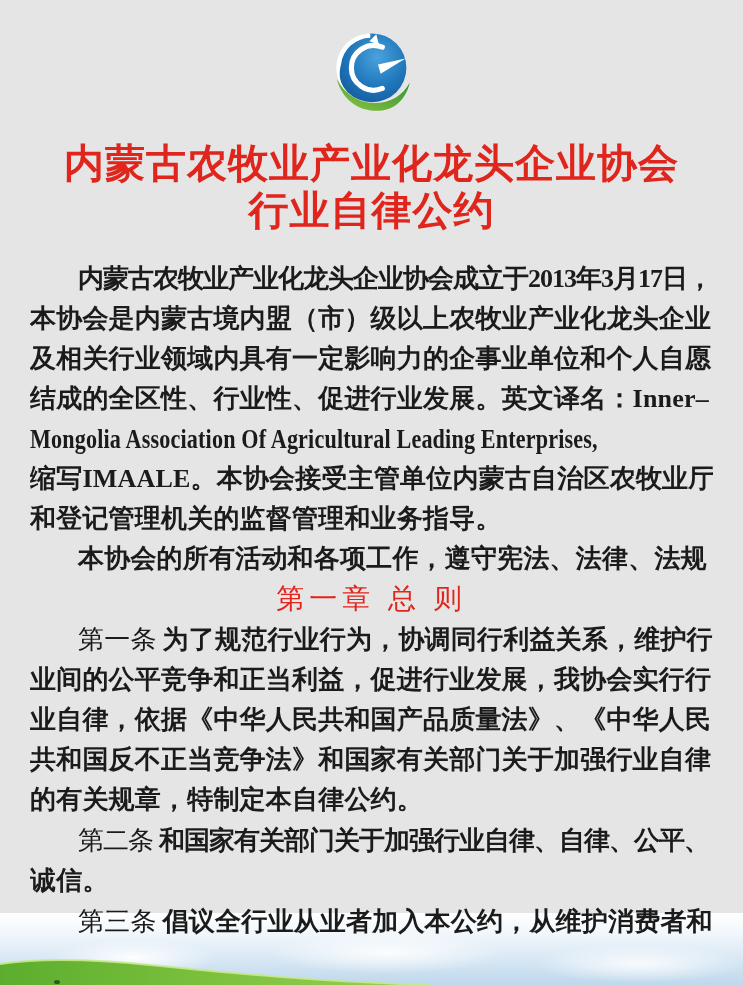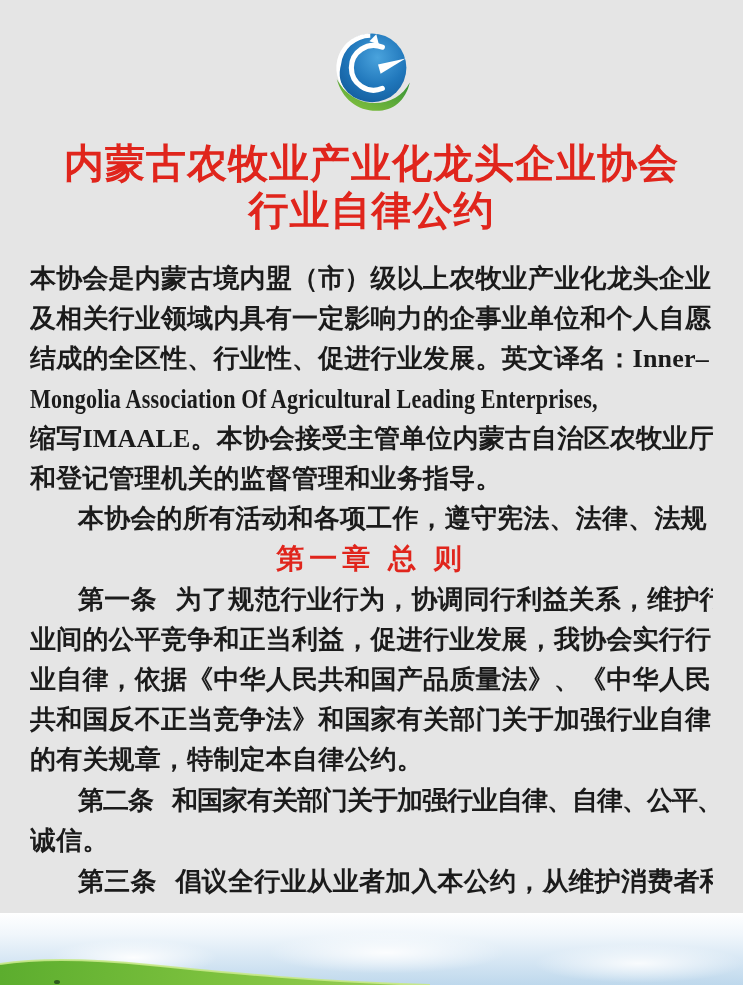--- a/index.html
+++ b/index.html
@@ -40,28 +40,28 @@
   .indent { text-indent:48px; }
   .squeeze { letter-spacing:-1px; }
   .latin-line { font-size:27px; }
   .latin-line .scale {
     display:inline-block;
     transform:scaleX(0.82);
     transform-origin:0 50%;
   }
   .term {
     font-family:"Liberation Sans", sans-serif;
-    font-weight:bold;
-    margin-right:19px;
+    font-weight:normal;
+    margin-right:6px;
   }
   .chapter {
     text-align:center;
     color:#e0251c;
     font-family:"Liberation Sans", sans-serif;
-    font-weight:bold;
+    font-weight:normal;
     font-size:28px; line-height:40px;
     letter-spacing:5px;
     white-space:nowrap; overflow:hidden;
   }
   
   .landscape {
     position:absolute; left:0; bottom:0; z-index:1;
     width:743px; height:72px;
     background-image:
       radial-gradient(ellipse 120px 26px at 18% 62%, rgba(255,255,255,0.95), rgba(255,255,255,0) 70%),
@@ -101,20 +101,21 @@
     </svg>
   </div>
 
   <h1 class="doc-title">
     <div>内蒙古农牧业产业化龙头企业协会</div>
     <div>行业自律公约</div>
   </h1>
 
   <div class="content">
 
+    <div class="line indent squeeze">内蒙古农牧业产业化龙头企业协会成立于2013年3月17日，</div>
     <div class="line">本协会是内蒙古境内盟（市）级以上农牧业产业化龙头企业</div>
     <div class="line">及相关行业领域内具有一定影响力的企事业单位和个人自愿</div>
     <div class="line">结成的全区性、行业性、促进行业发展。英文译名：Inner–</div>
     <div class="line latin-line"><span class="scale">Mongolia Association Of Agricultural Leading Enterprises,</span></div>
     <div class="line">缩写IMAALE。本协会接受主管单位内蒙古自治区农牧业厅</div>
     <div class="line">和登记管理机关的监督管理和业务指导。</div>
 
     <div class="line indent">本协会的所有活动和各项工作，遵守宪法、法律、法规</div>
 
     <div class="chapter">第一章 总 则</div>

